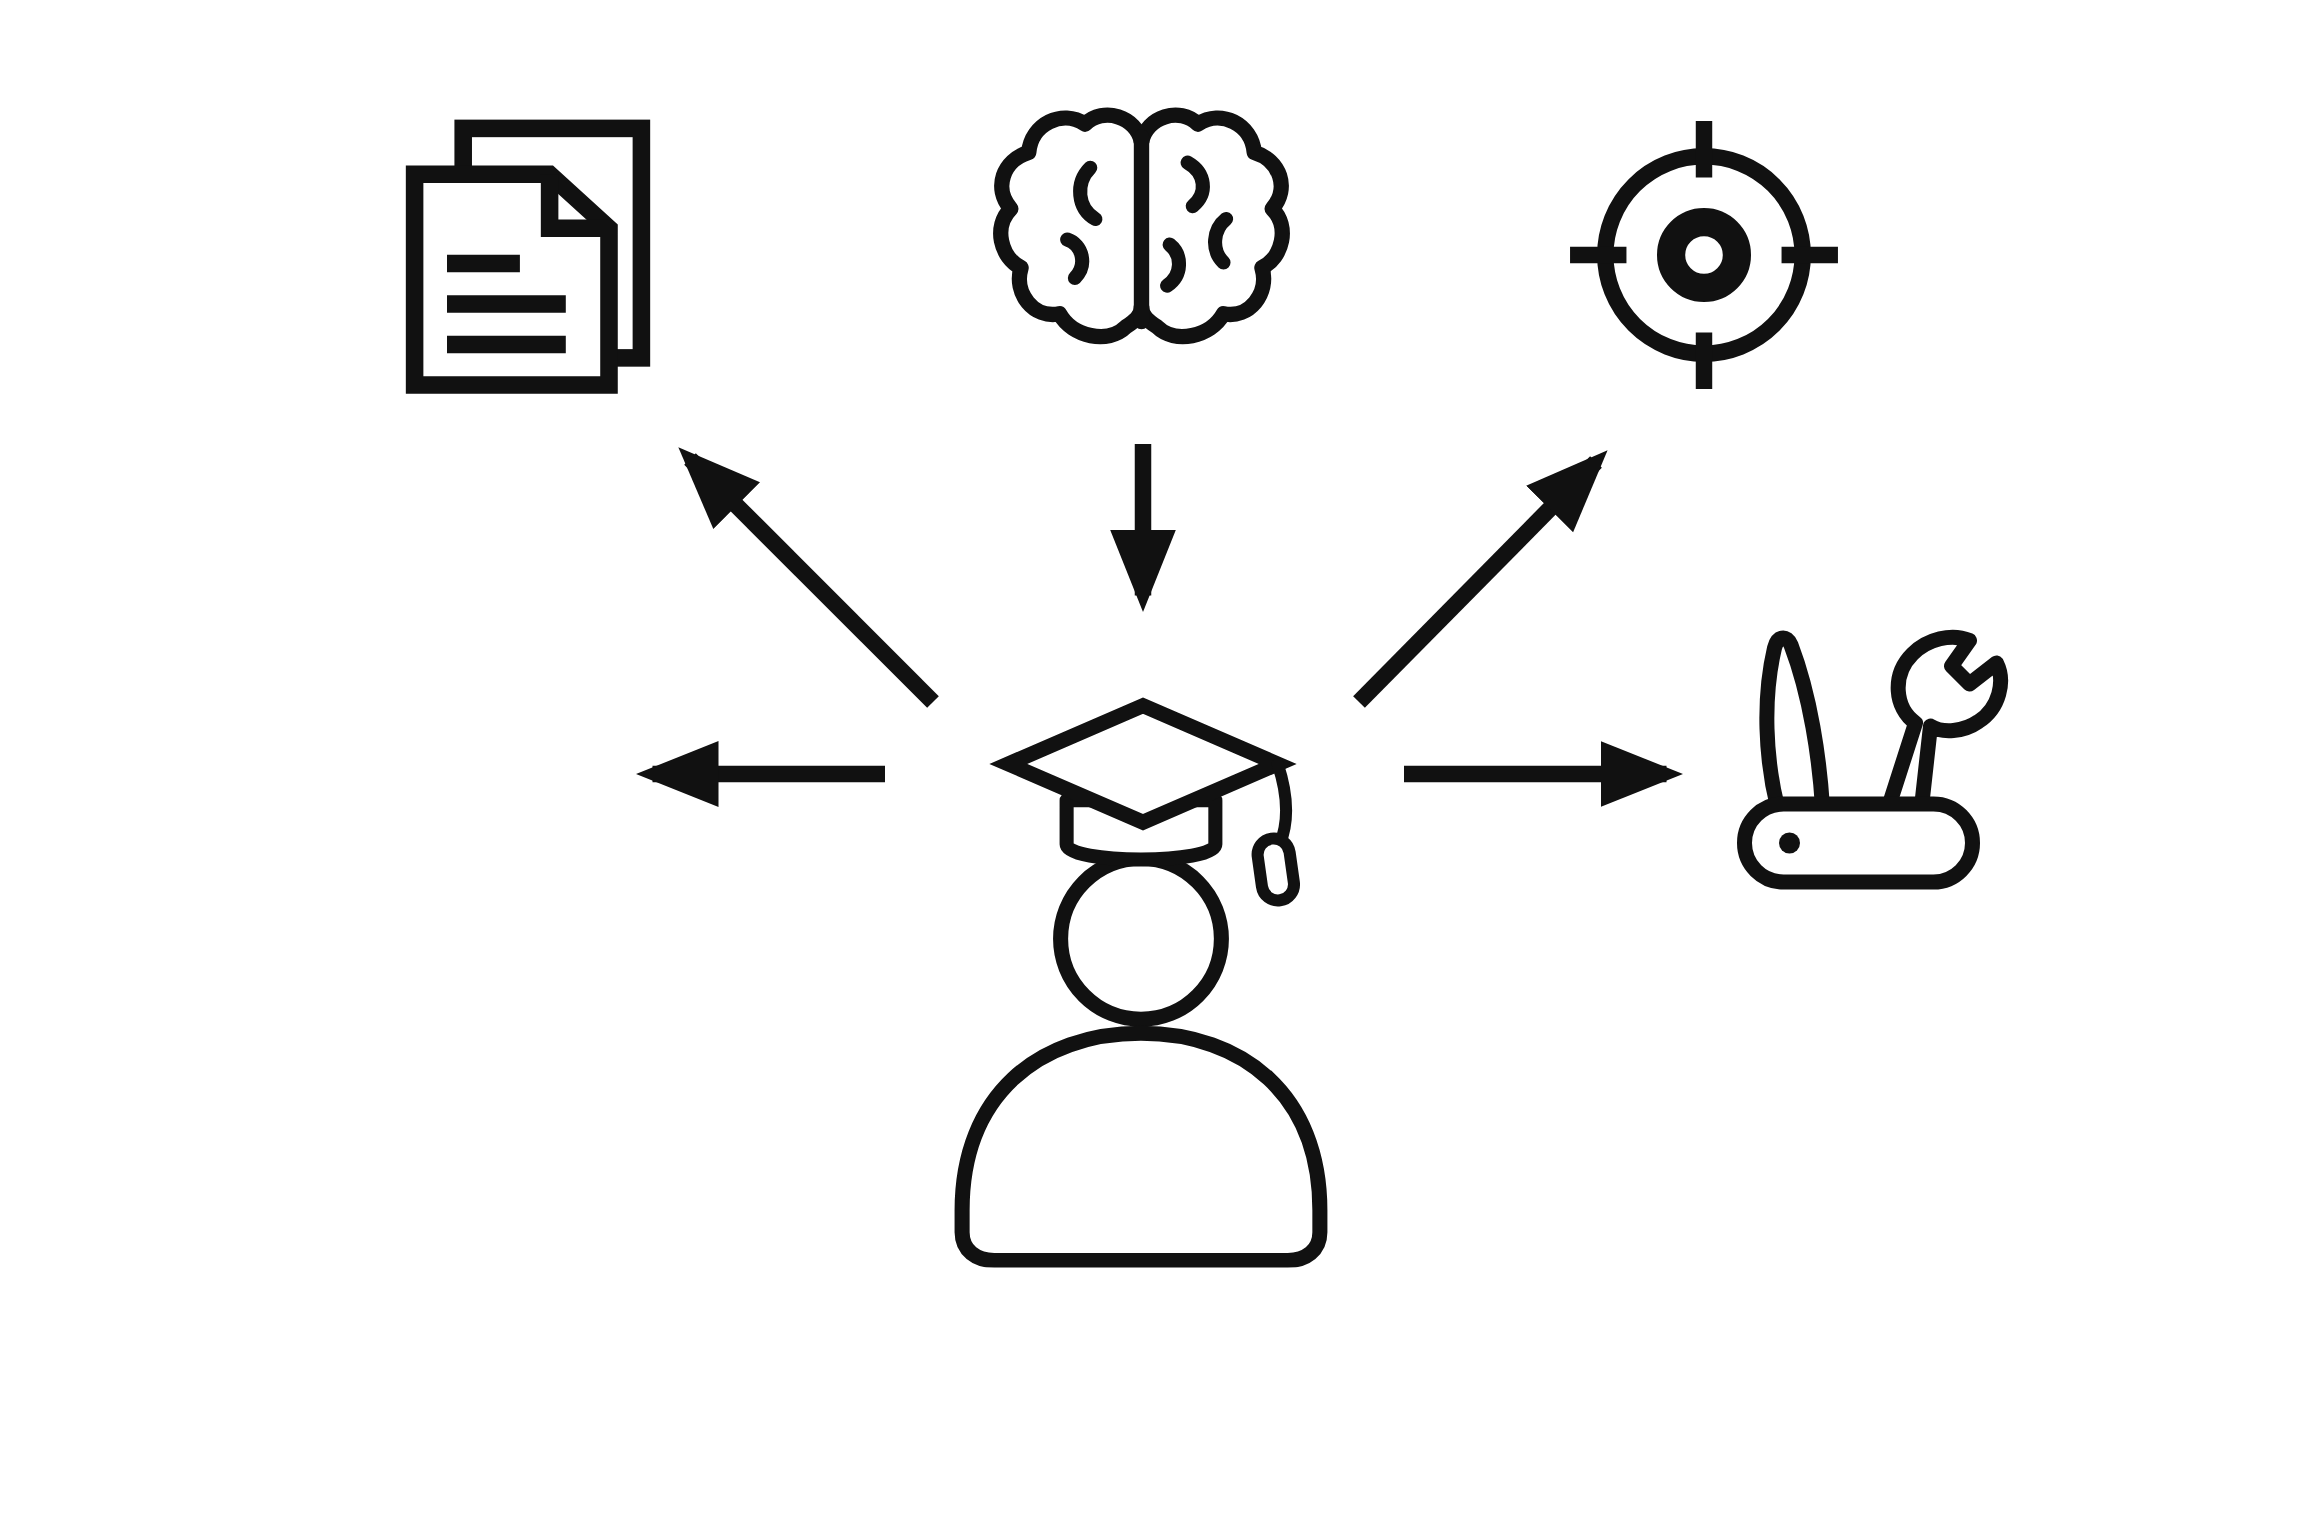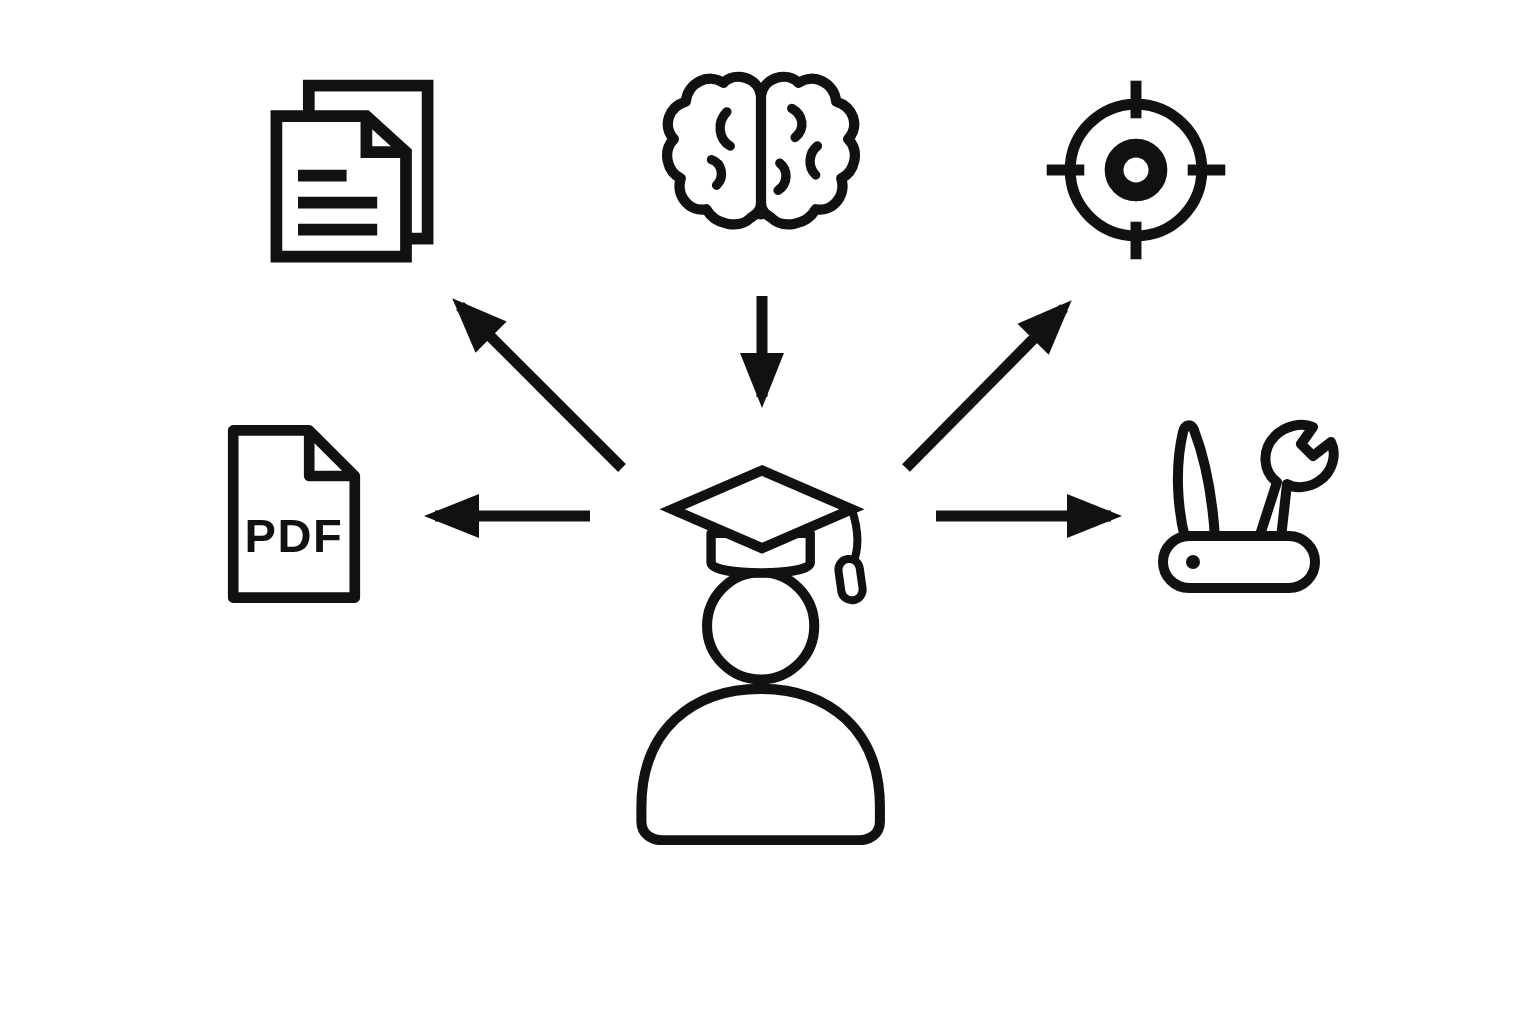--- a/index.html
+++ b/index.html
@@ -83,27 +83,20 @@
     <svg viewBox="0 0 120 120">
       <circle cx="60" cy="60" r="42" class="ink-stroke" stroke-width="7"></circle>
       <circle cx="60" cy="60" r="14" class="ink-stroke" stroke-width="12"></circle>
       <line x1="60" y1="3" x2="60" y2="27" class="ink-stroke" stroke-width="7"></line>
       <line x1="60" y1="93" x2="60" y2="117" class="ink-stroke" stroke-width="7"></line>
       <line x1="3" y1="60" x2="27" y2="60" class="ink-stroke" stroke-width="7"></line>
       <line x1="93" y1="60" x2="117" y2="60" class="ink-stroke" stroke-width="7"></line>
     </svg>
   </div>
 
-  <div class="node pos-pdf">
-    <svg viewBox="0 0 100 126">
-      <path d="M10,8 H60 L90,38 V118 H10 Z" class="white-fill" stroke-width="7" stroke-linejoin="round"></path>
-      <path d="M60,8 V38 H90" class="ink-stroke" stroke-width="7" stroke-linejoin="round"></path>
-      <text x="50" y="88" class="pdf-label">PDF</text>
-    </svg>
-  </div>
 
   <div class="node pos-knife">
     <svg viewBox="0 0 200 192">
       <path d="M34,128 C26,96 24,56 32,22 C34,14 40,13 43,20 C56,54 62,96 64,128" class="white-fill" stroke-width="10" stroke-linejoin="round"></path>
       <path d="M108,128 L126,72 C112,62 110,40 124,26 C134,16 150,12 162,17 L150,34 L162,46 L180,32 C186,44 182,62 168,71 C158,78 144,79 136,74 L130,128" class="white-fill" stroke-width="10" stroke-linejoin="round"></path>
       <rect x="12" y="126" width="152" height="52" rx="26" class="white-fill" stroke-width="10"></rect>
       <circle cx="42" cy="152" r="7" class="ink-fill"></circle>
     </svg>
   </div>
 

